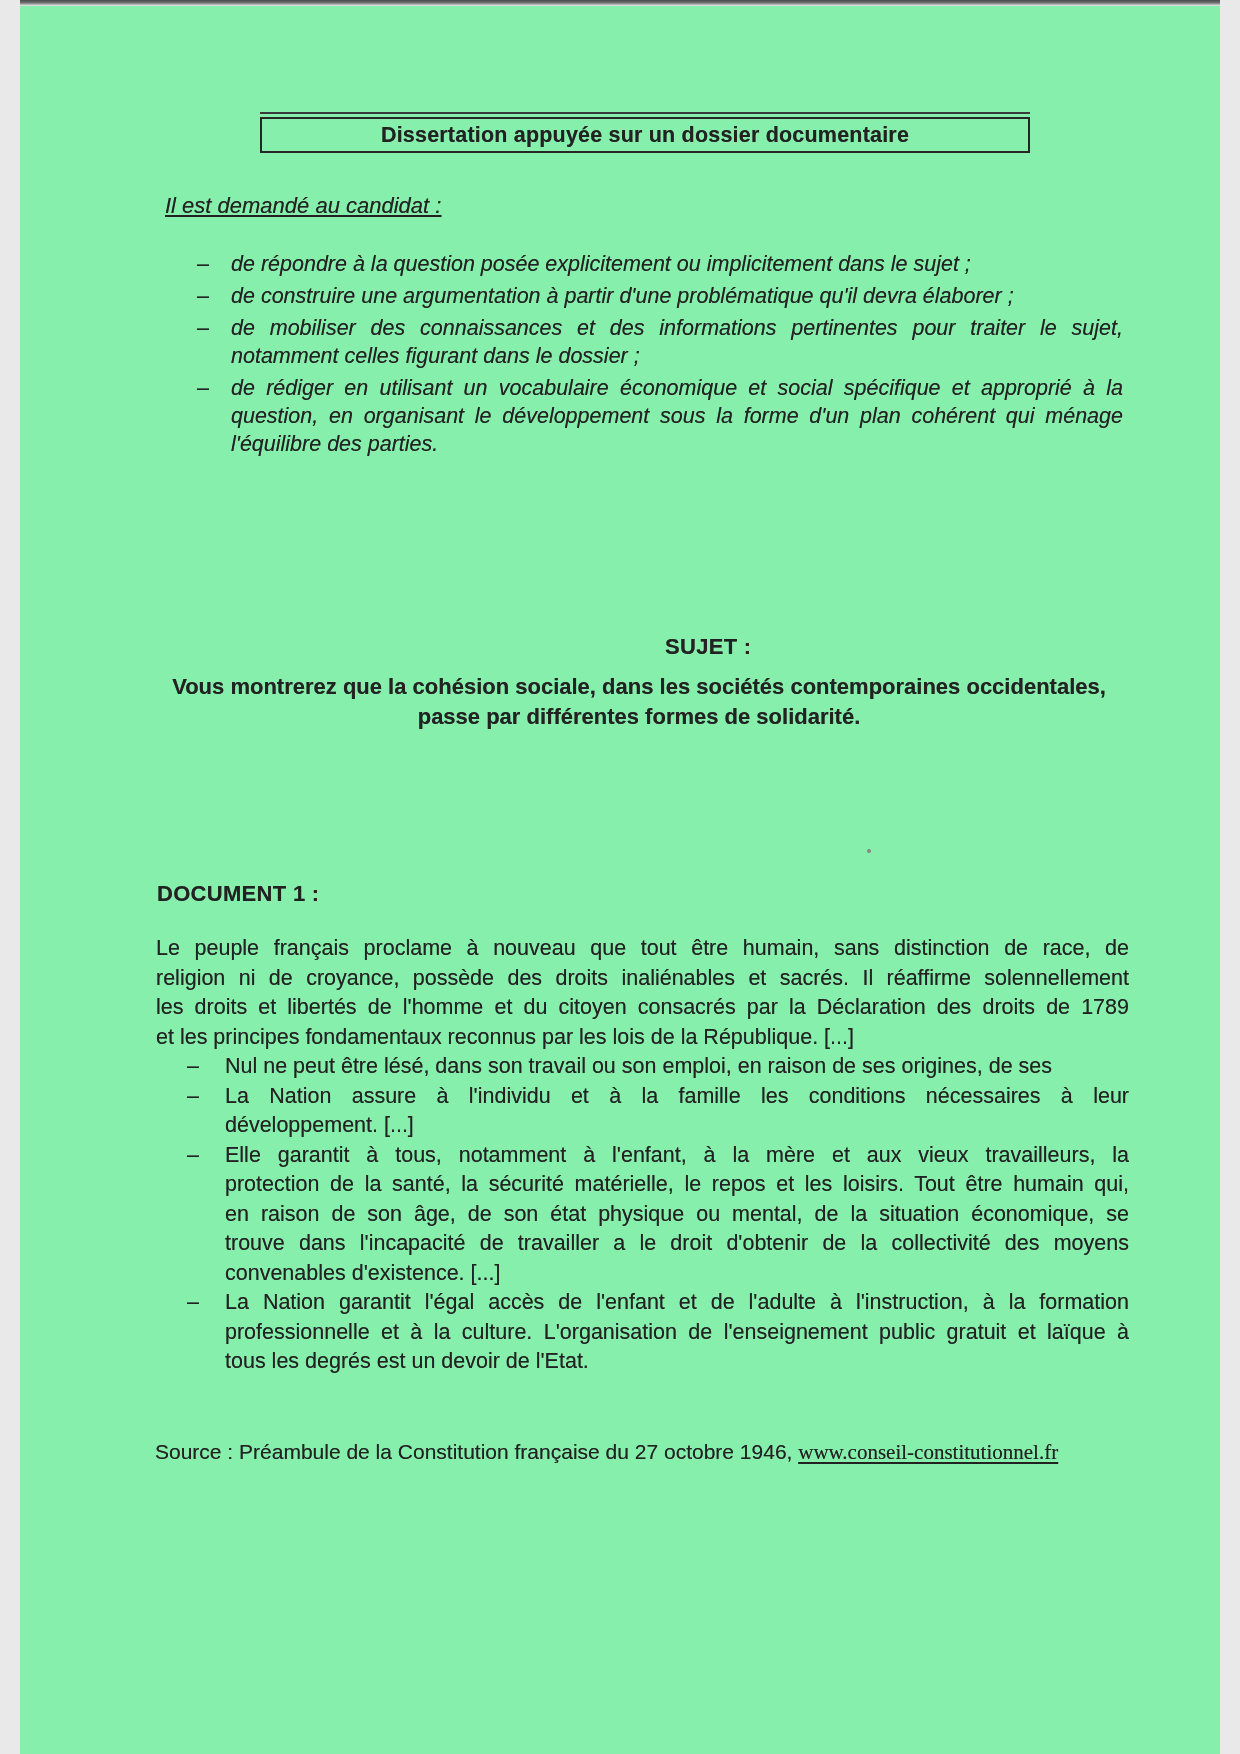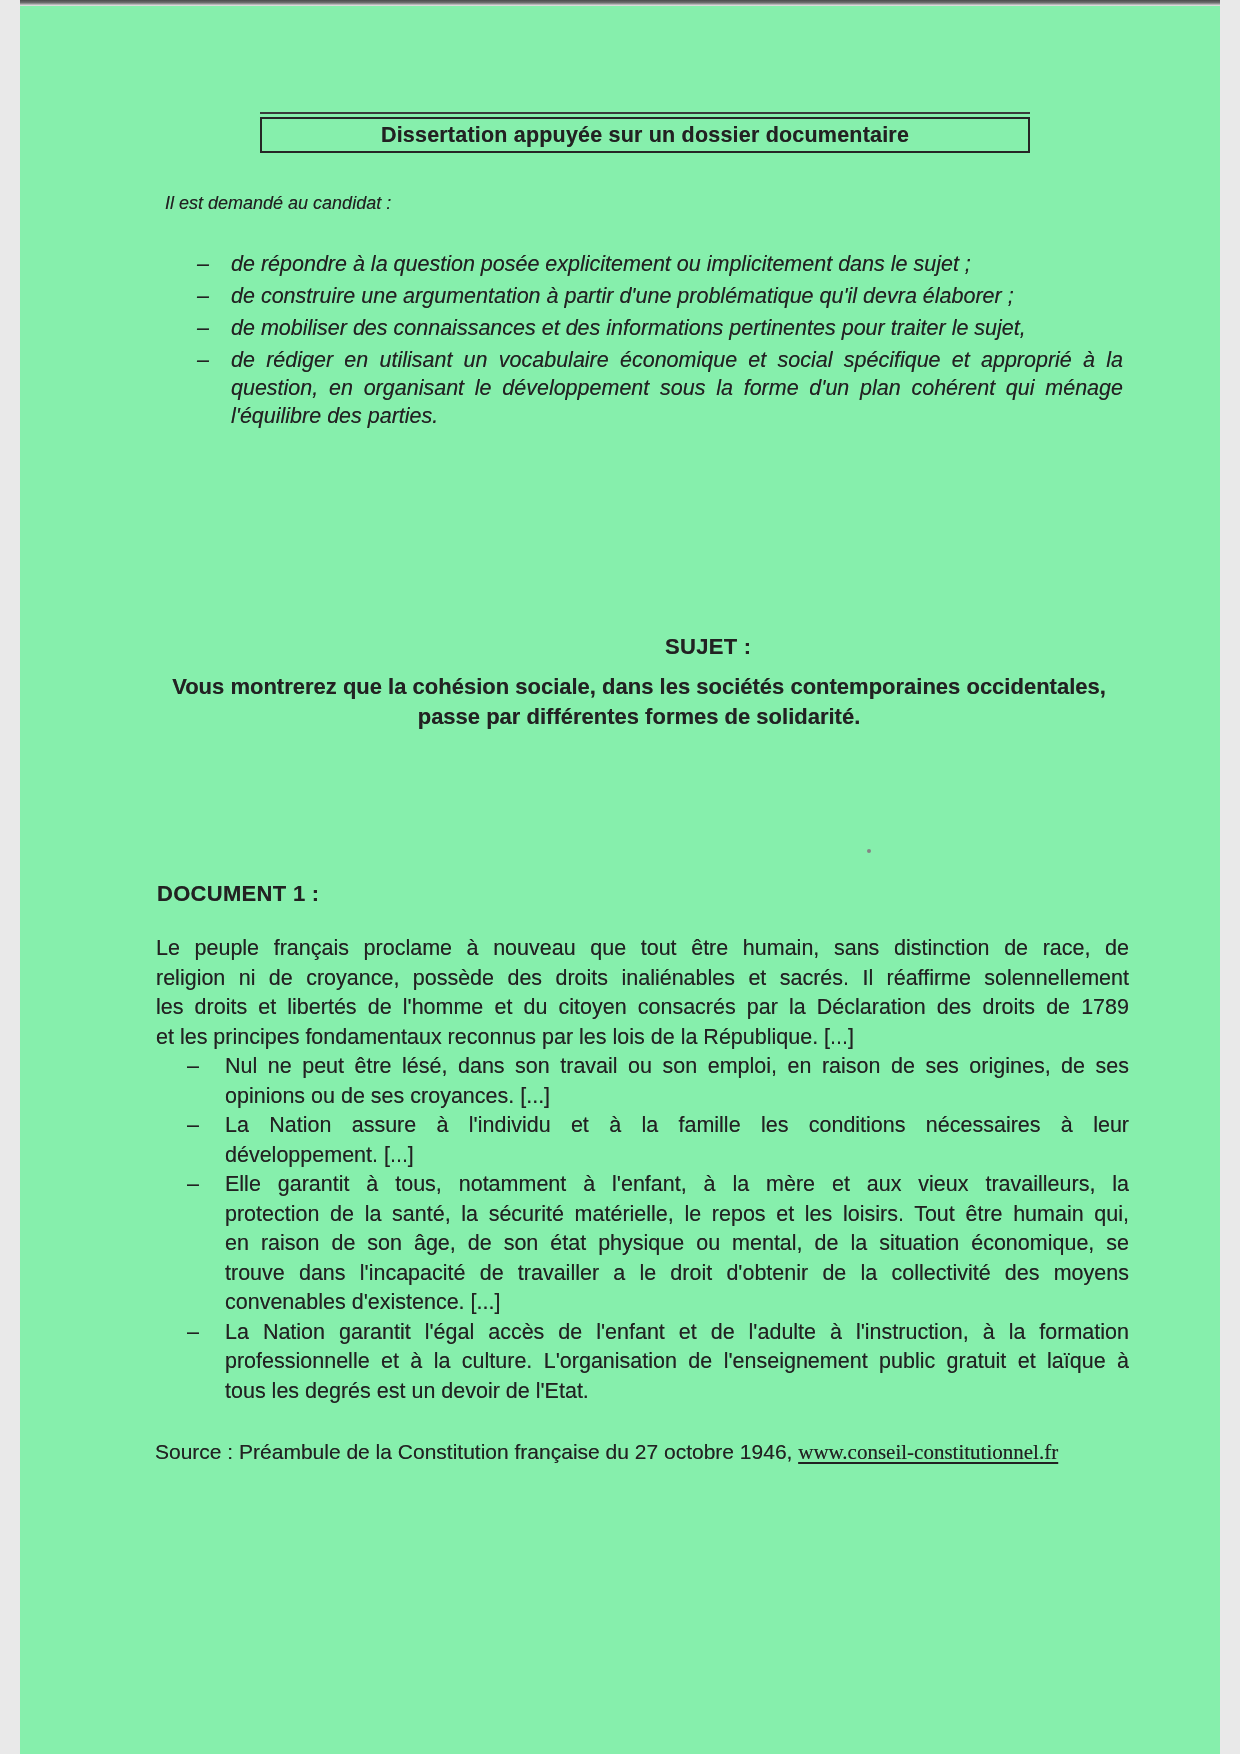--- a/index.html
+++ b/index.html
@@ -25,21 +25,21 @@
   }
   .title-box::before {
     content: ""; position: absolute; left: -2px; right: -2px; top: -7px;
     border-top: 2px solid #3a3a3a;
   }
   .title-box .title-text {
     font-size: 21.5px; font-weight: bold; letter-spacing: 0.2px;
   }
   .intro-line {
     position: absolute; left: 145px; top: 193px;
-    font-style: italic; font-size: 18px;
+    font-style: italic; font-size: 22px; text-decoration: underline;
   }
   .instructions {
     position: absolute; left: 177px; top: 250px; width: 926px;
     font-style: italic; font-size: 21.5px; line-height: 28px;
   }
   .list-item { display: flex; }
   .instructions .list-item { margin-bottom: 4px; }
   .dash { flex: none; width: 34px; }
   .item-lines { flex: 1 1 auto; min-width: 0; }
   .jlines .ln { text-align: justify; text-align-last: justify; }
@@ -109,20 +109,21 @@
     <div class="list-item">
       <span class="dash">–</span>
       <div class="item-lines jlines">
           <div class="ln">de construire une argumentation à partir d'une problématique qu'il devra élaborer ;</div>
         </div>
     </div>
     <div class="list-item">
       <span class="dash">–</span>
       <div class="item-lines jlines">
           <div class="ln">de mobiliser des connaissances et des informations pertinentes pour traiter le sujet,</div>
+          <div class="ln">notamment celles figurant dans le dossier ;</div>
         </div>
     </div>
     <div class="list-item">
       <span class="dash">–</span>
       <div class="item-lines jlines">
           <div class="ln">de rédiger en utilisant un vocabulaire économique et social spécifique et approprié à la</div>
           <div class="ln">question, en organisant le développement sous la forme d'un plan cohérent qui ménage</div>
           <div class="ln">l'équilibre des parties.</div>
         </div>
     </div>
@@ -145,21 +146,20 @@
       <div class="ln">religion ni de croyance, possède des droits inaliénables et sacrés. Il réaffirme solennellement</div>
       <div class="ln">les droits et libertés de l'homme et du citoyen consacrés par la Déclaration des droits de 1789</div>
       <div class="ln">et les principes fondamentaux reconnus par les lois de la République. [...]</div>
     </div>
 
   <div class="doc1-list">
     <div class="list-item">
       <span class="dash">–</span>
       <div class="item-lines jlines">
           <div class="ln">Nul ne peut être lésé, dans son travail ou son emploi, en raison de ses origines, de ses</div>
-          <div class="ln">opinions ou de ses croyances. [...]</div>
         </div>
     </div>
     <div class="list-item">
       <span class="dash">–</span>
       <div class="item-lines jlines">
           <div class="ln">La Nation assure à l'individu et à la famille les conditions nécessaires à leur</div>
           <div class="ln">développement. [...]</div>
         </div>
     </div>
     <div class="list-item">

